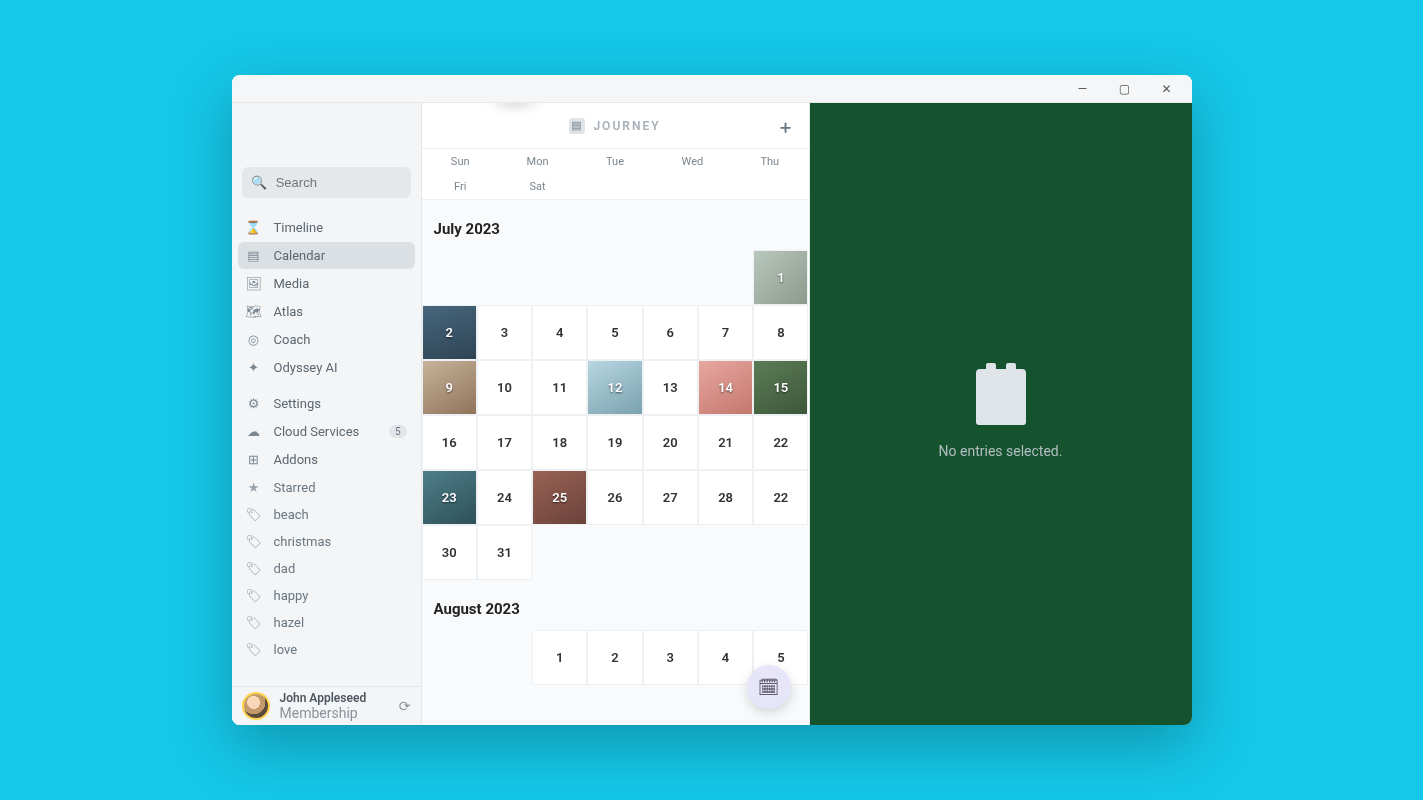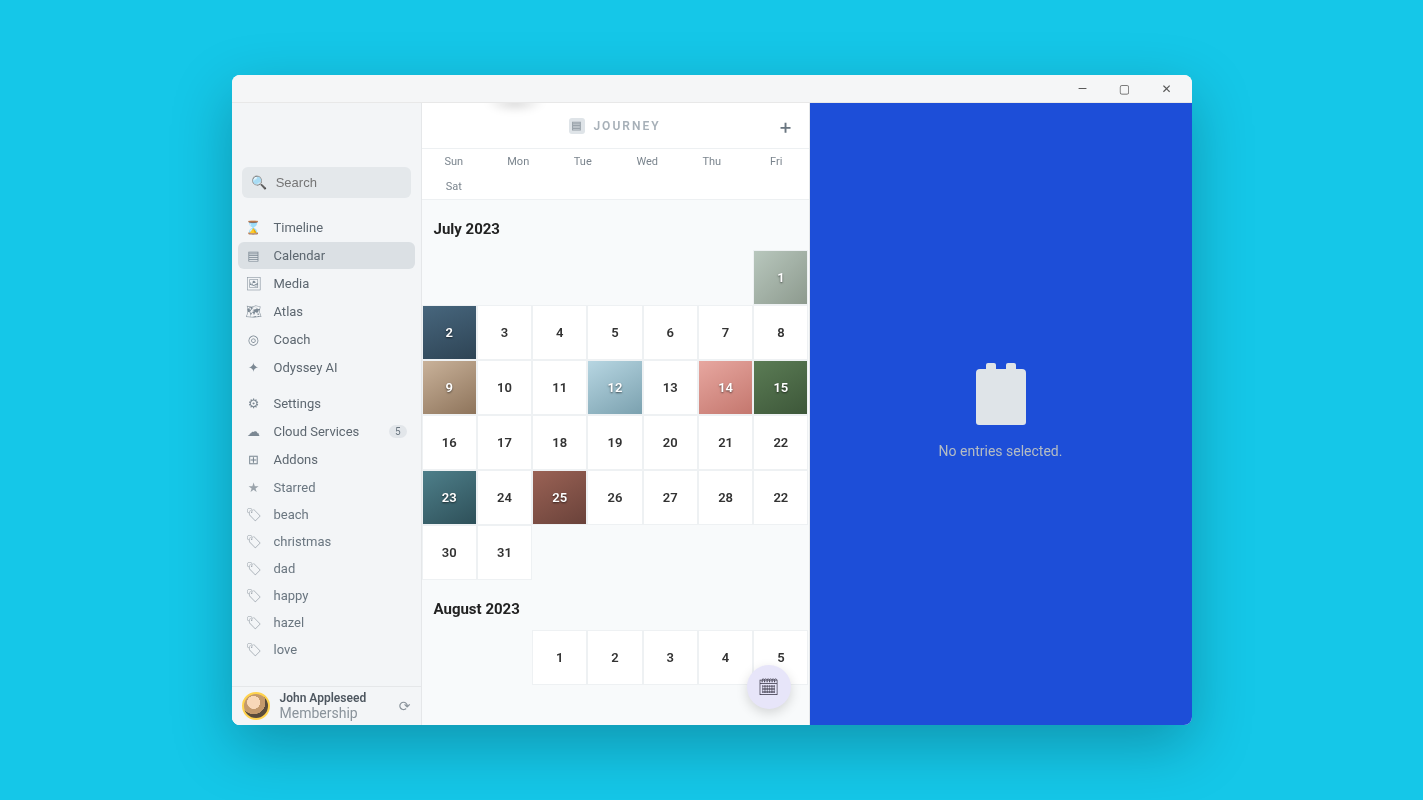--- a/index.html
+++ b/index.html
@@ -192,21 +192,21 @@
   .plus-btn {
     position: absolute;
     right: 12px;
     top: 12px;
     font-size: 18px;
     color: #6a7680;
     cursor: pointer;
   }
   .dow-row {
     display: grid;
-    grid-template-columns: repeat(6, 1fr);
+    grid-template-columns: repeat(5, 1fr);
     font-size: 11px;
     color: #7b858e;
     background: #fff;
     border-bottom: 1px solid #edf0f2;
   }
   .dow-cell { text-align: center; padding: 6px 0; }
   .calendar-scroll { flex: 1; overflow-y: auto; }
   .month-label {
     font-size: 15px;
     font-weight: 700;
@@ -266,21 +266,21 @@
   }
 
   
   .detail-pane {
     flex: 1;
     display: flex;
     flex-direction: column;
     align-items: center;
     justify-content: center;
     color: #b4bcc3;
-    background: #1d4ed8;
+    background: #14532d;
   }
   .empty-icon {
     width: 50px;
     height: 56px;
     background: #dfe4e8;
     border-radius: 4px 4px 3px 3px;
     position: relative;
     margin-bottom: 18px;
   }
   .empty-icon::before {

